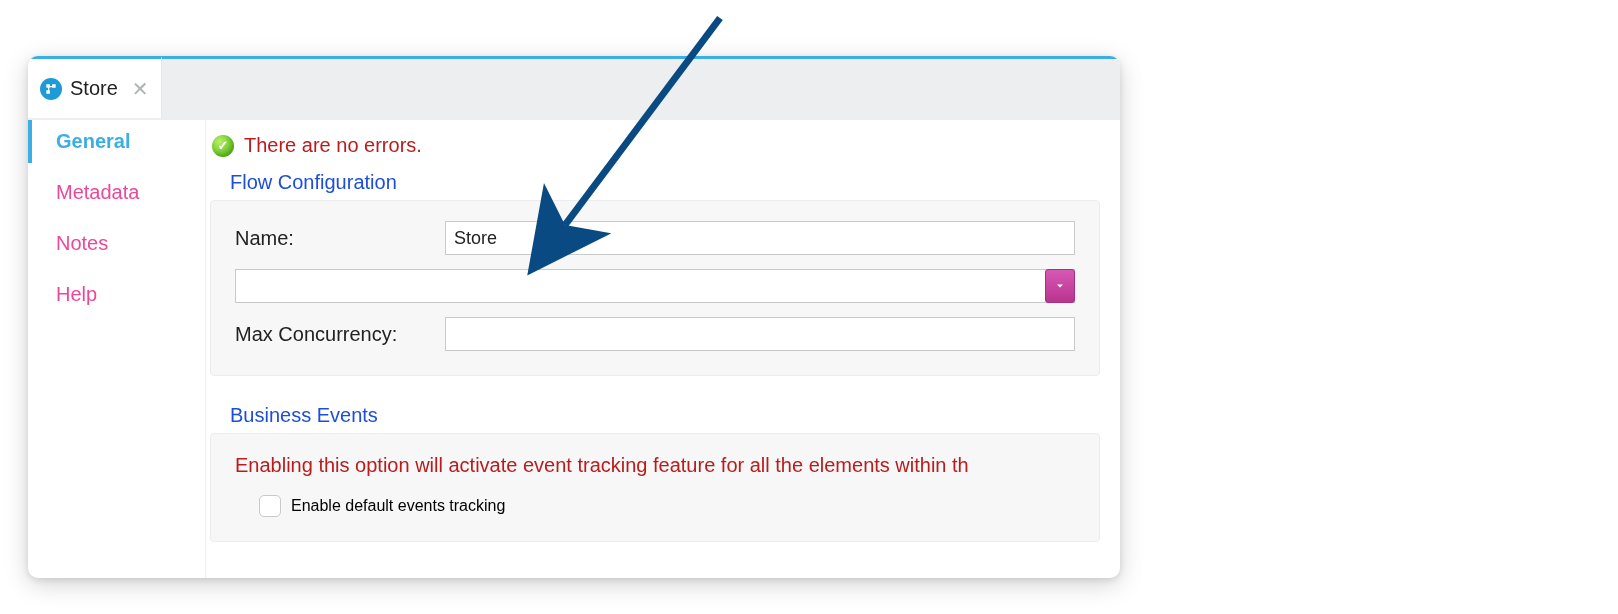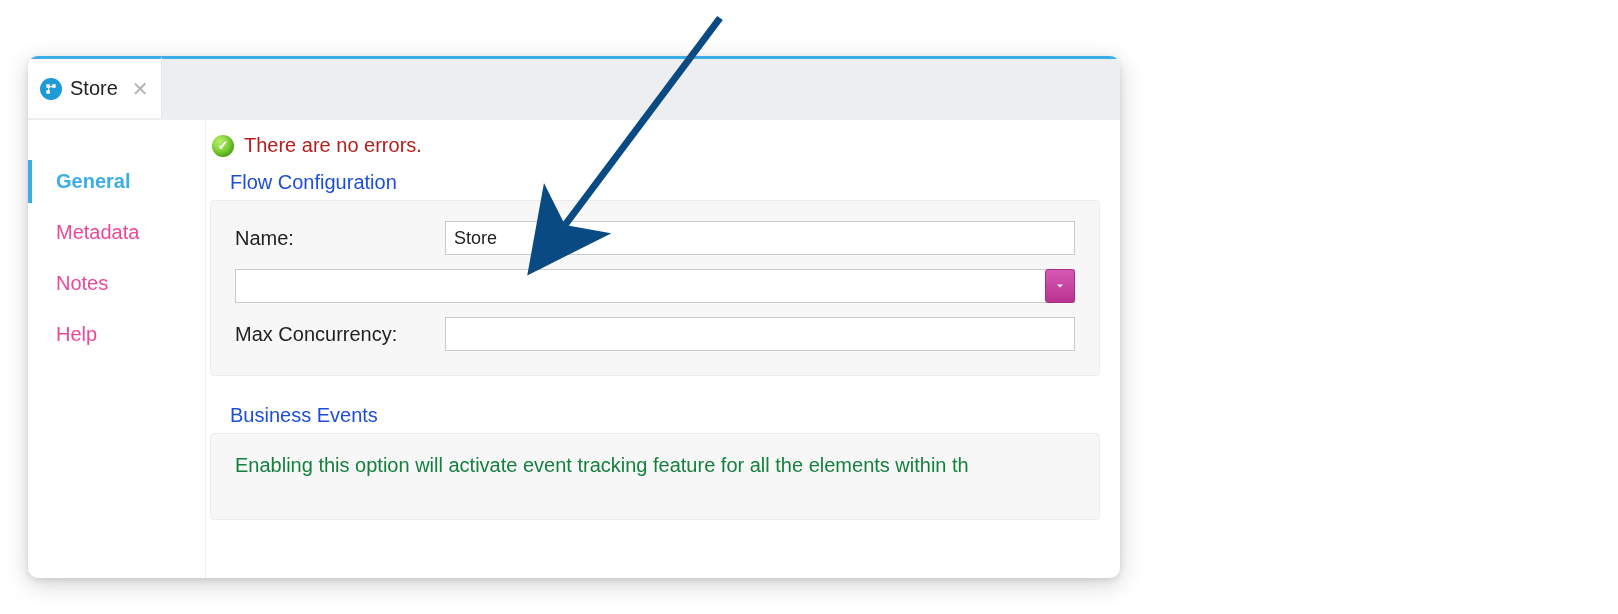--- a/index.html
+++ b/index.html
@@ -49,21 +49,20 @@
     }
     .tab-icon svg { width: 14px; height: 14px; fill: #fff; }
     .tab-label { font-size: 20px; color: #222; }
     .tab-close { color: #aeb3b7; font-size: 20px; margin-left: 6px; cursor: pointer; }
     .body {
       display: flex;
       height: calc(100% - 64px);
     }
     .sidebar {
       width: 178px;
-      padding-top: 40px;
       border-right: 1px solid #eceeef;
     }
     .side-item {
       padding: 10px 18px 10px 28px;
       font-size: 20px;
       color: #ec4899;
       cursor: pointer;
       margin-bottom: 8px;
     }
     .side-item.active {
@@ -132,21 +131,21 @@
       position: absolute; right: 0; top: 0; height: 34px; width: 30px;
       background: linear-gradient(#d659b3, #b9338f);
       border: 1px solid #a82e82;
       border-radius: 3px;
       display: flex; align-items: center; justify-content: center;
       cursor: pointer;
     }
     .combo-btn svg { width: 12px; height: 12px; fill: #fff; }
     .biz-desc {
       font-size: 20px;
-      color: #15803d;
+      color: #b91c1c;
       margin-bottom: 18px;
       white-space: nowrap;
       overflow: hidden;
     }
     .check-row {
       display: flex;
       align-items: center;
       gap: 10px;
       padding-left: 24px;
     }
@@ -213,20 +212,24 @@
         </div>
         <div class="form-row" style="margin-bottom:0">
           <div class="form-label">Max Concurrency:</div>
           <input class="text-input" type="text" value="" style="">
         </div>
       </div>
 
       <div class="section-title">Business Events</div>
       <div class="section-box" style="padding-right:0;">
         <div class="biz-desc">Enabling this option will activate event tracking feature for all the elements within th</div>
+        <div class="check-row">
+          <div class="checkbox"></div>
+          <span>Enable default events tracking</span>
+        </div>
       </div>
     </div>
   </div>
 </div>
 
 <svg class="arrow-overlay">
   <defs>
     <marker id="ah" markerWidth="14" markerHeight="14" refX="3" refY="6" orient="auto">
       <path d="M0,0 L12,6 L0,12 L3,6 z" fill="#0a4a82"></path>
     </marker>

